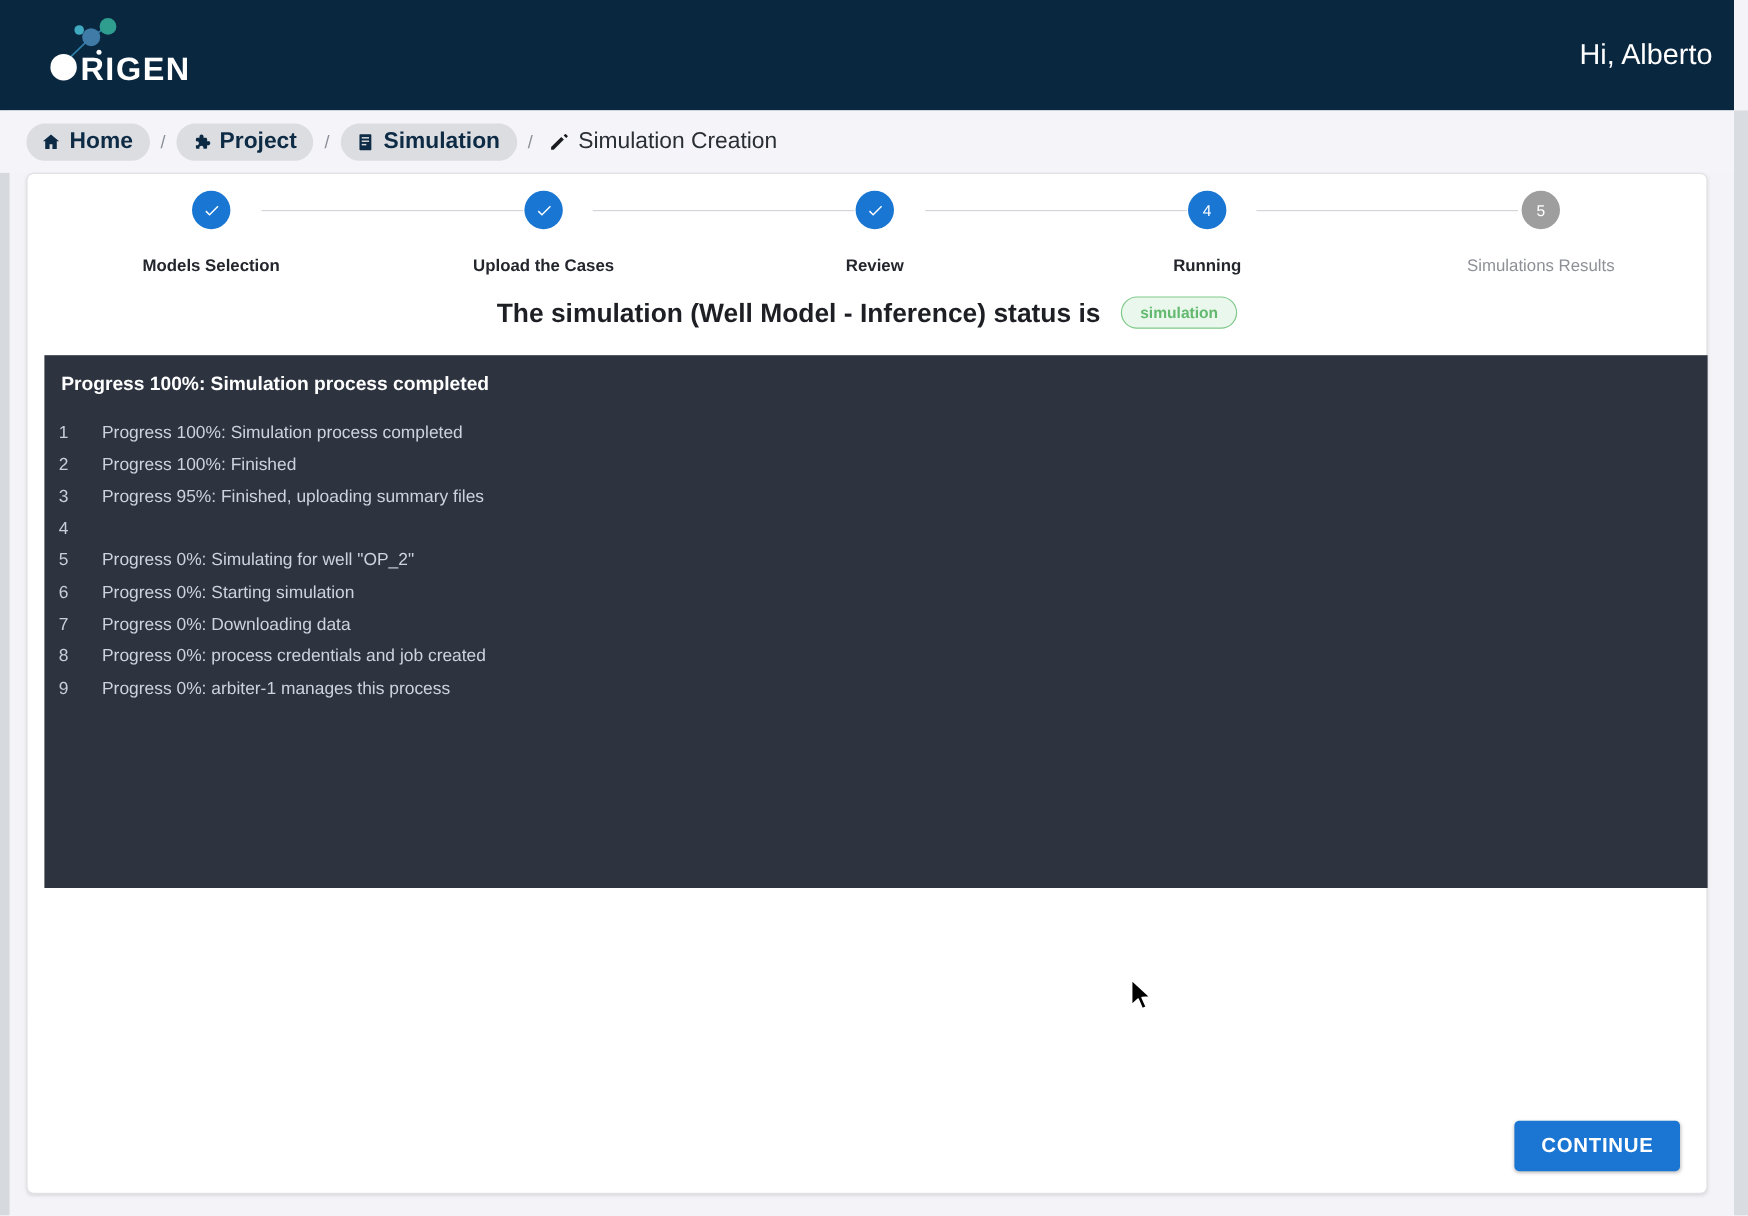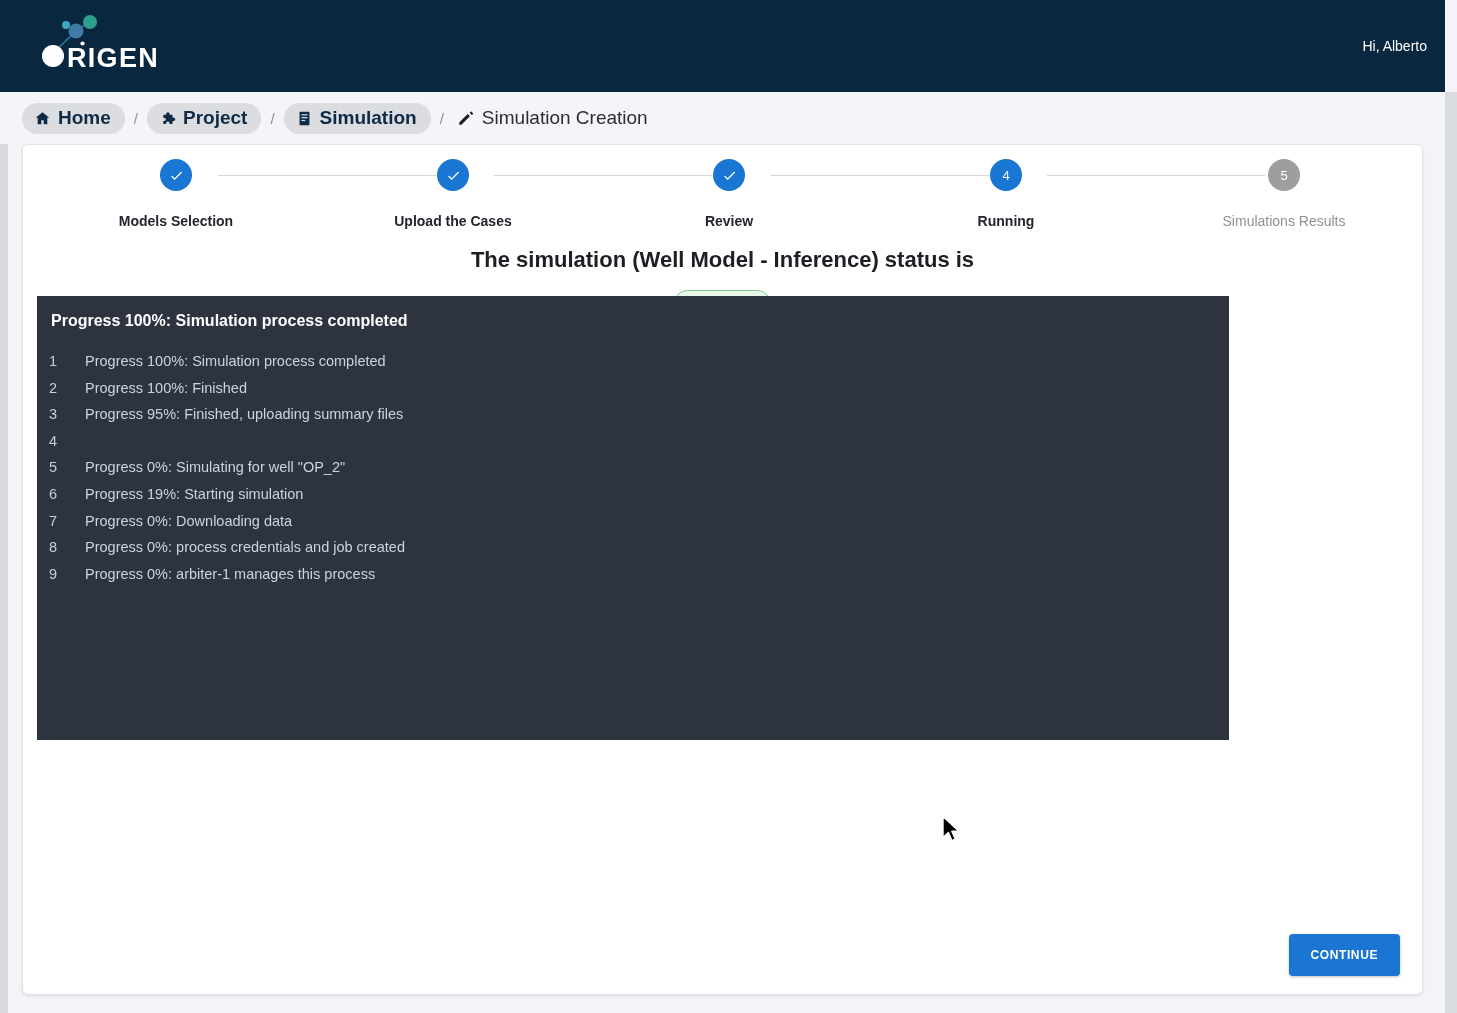--- a/index.html
+++ b/index.html
@@ -59,21 +59,21 @@
     font-weight: bold;
     letter-spacing: 0.1px;
     pointer-events: none;
   }
   .header-user {
     position: absolute;
     right: 18px;
     top: 50%;
     transform: translateY(-50%);
     color: #ffffff;
-    font-size: 14px;
+    font-size: 24px;
     font-weight: normal;
   }
 
   
   .breadcrumb {
     position: absolute;
     left: 0; top: 92px;
     width: 1445px; height: 52px;
     background: #f5f5f9;
     display: flex;
@@ -168,21 +168,20 @@
 
   
   .status-row {
     position: absolute;
     top: 102px;
     left: 0; right: 0;
     display: flex;
     align-items: center;
     justify-content: center;
     gap: 17px;
-    flex-direction: column;
   }
   .status-text {
     font-size: 22px;
     font-weight: bold;
     color: #1d1f24;
   }
   .status-badge {
     border: 1px solid #7fc98b;
     background: #eaf7ec;
     color: #62b96f;
@@ -190,21 +189,21 @@
     padding: 6px 15px;
     font-size: 13px;
     font-weight: bold;
     line-height: 1;
   }
 
   
   .console {
     position: absolute;
     left: 14px; top: 151px;
-    width: 1192px; height: 444px;
+    width: 1386px; height: 444px;
     background: #2d3440;
     color: #dfe3ea;
     padding: 16px 0 0 0;
     overflow: hidden;
   }
   .console-head {
     font-size: 16px;
     font-weight: bold;
     color: #ffffff;
     padding: 0 14px 0 14px;
@@ -230,21 +229,21 @@
 
   
   .continue-btn {
     position: absolute;
     right: 22px;
     bottom: 18px;
     background: #1a76d2;
     color: #ffffff;
     border: none;
     border-radius: 4px;
-    font-size: 12px;
+    font-size: 17px;
     font-weight: bold;
     letter-spacing: 0.6px;
     padding: 0 22px;
     height: 42px;
     cursor: pointer;
     font-family: "Liberation Sans", sans-serif;
     box-shadow: 0 1px 3px rgba(0,0,0,0.25);
   }
 
   
@@ -388,21 +387,21 @@
         </div>
         <div class="log-line">
           <span class="log-num">4</span>
         </div>
         <div class="log-line">
           <span class="log-num">5</span>
           <span class="log-msg">Progress 0%: Simulating for well "OP_2"</span>
         </div>
         <div class="log-line">
           <span class="log-num">6</span>
-          <span class="log-msg">Progress 19%: Starting simulation</span>
+          <span class="log-msg">Progress 0%: Starting simulation</span>
         </div>
         <div class="log-line">
           <span class="log-num">7</span>
           <span class="log-msg">Progress 0%: Downloading data</span>
         </div>
         <div class="log-line">
           <span class="log-num">8</span>
           <span class="log-msg">Progress 0%: process credentials and job created</span>
         </div>
         <div class="log-line">

